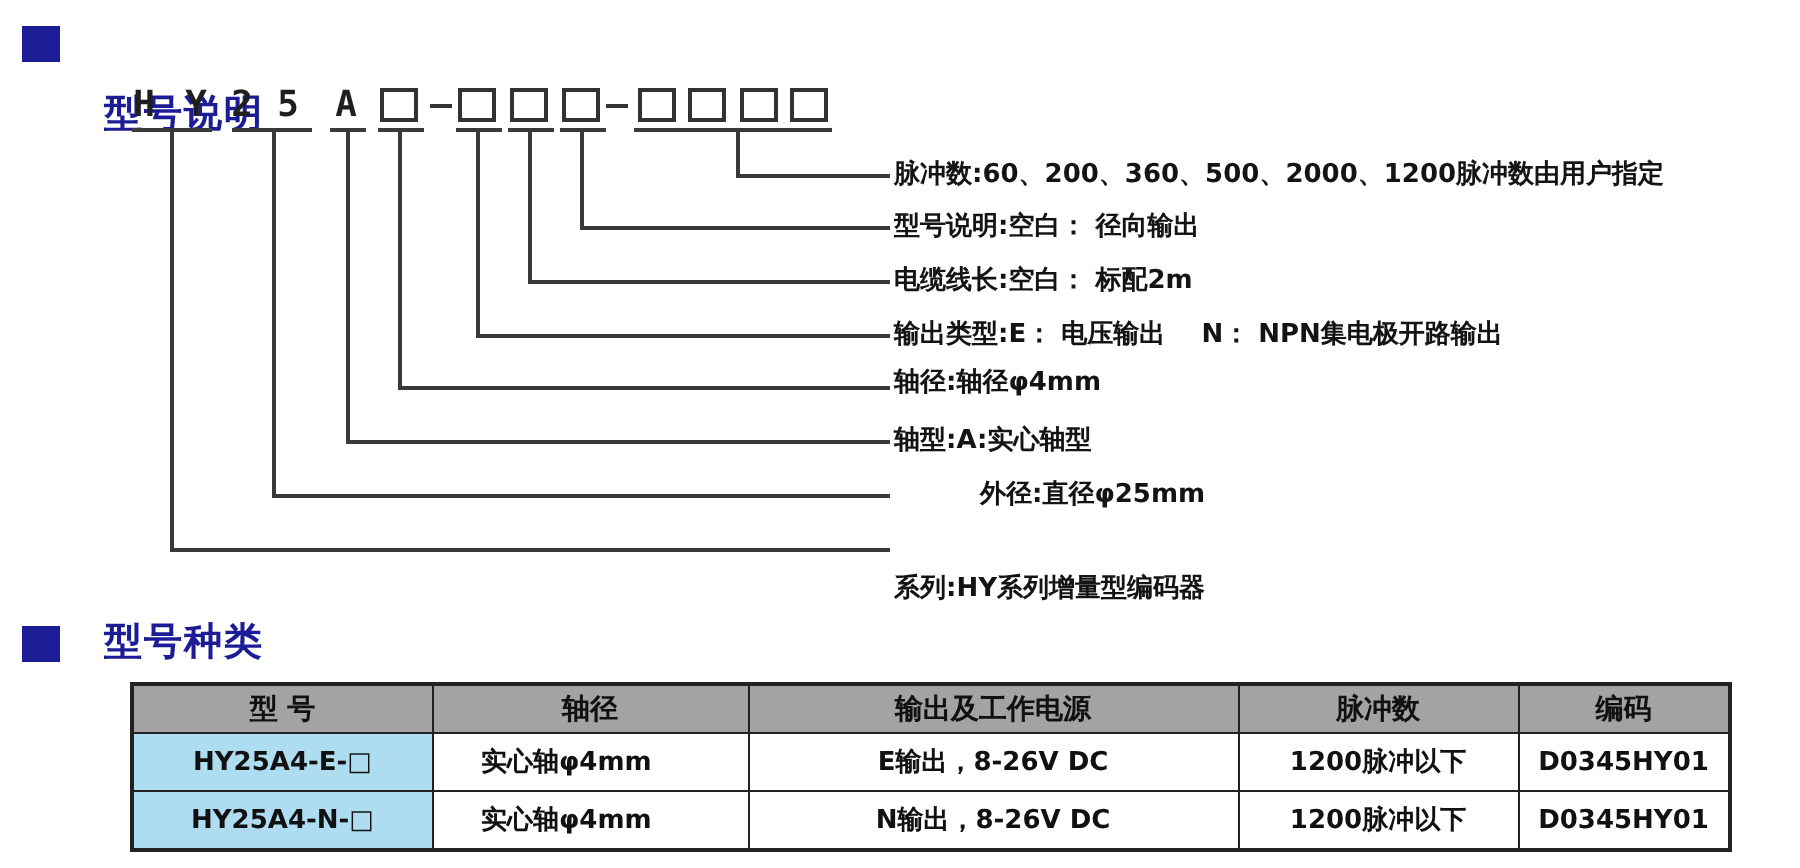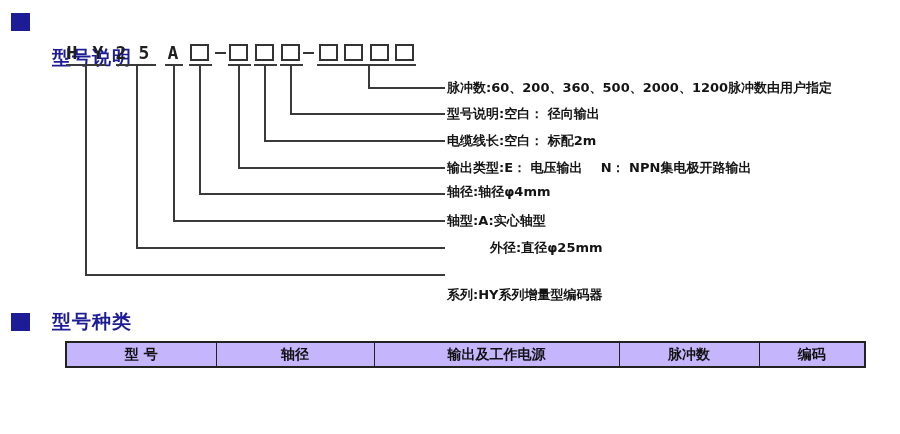--- a/index.html
+++ b/index.html
@@ -36,21 +36,21 @@
   
   table.types {
     position:absolute; left:65px; top:341px;
     border-collapse:collapse; table-layout:fixed;
     border:2px solid #222;
   }
   table.types th, table.types td {
     border:1px solid #222; font-weight:bold; overflow:hidden; white-space:pre;
   }
   table.types th {
-    background:#c4b5fd; font-size:14px; height:23px; text-align:center; padding:0;
+    background:#a3a3a3; font-size:14px; height:23px; text-align:center; padding:0;
   }
   table.types td {
     background:#ffffff; font-size:13px; height:28px; text-align:center; padding:0;
   }
   table.types td.model { background:#aedcf0; }
   table.types td.shaft { text-align:left; padding-left:24px; }
 </style>
 </head>
 <body>
 
@@ -115,14 +115,28 @@
   <thead>
     <tr>
       <th>型 号</th>
       <th>轴径</th>
       <th>输出及工作电源</th>
       <th>脉冲数</th>
       <th>编码</th>
     </tr>
   </thead>
   <tbody>
+    <tr>
+      <td class="model">HY25A4-E-□</td>
+      <td class="shaft">实心轴φ4mm</td>
+      <td>E输出，8-26V DC</td>
+      <td>1200脉冲以下</td>
+      <td>D0345HY01</td>
+    </tr>
+    <tr>
+      <td class="model">HY25A4-N-□</td>
+      <td class="shaft">实心轴φ4mm</td>
+      <td>N输出，8-26V DC</td>
+      <td>1200脉冲以下</td>
+      <td>D0345HY01</td>
+    </tr>
   </tbody>
 </table>
 
 </body></html>

